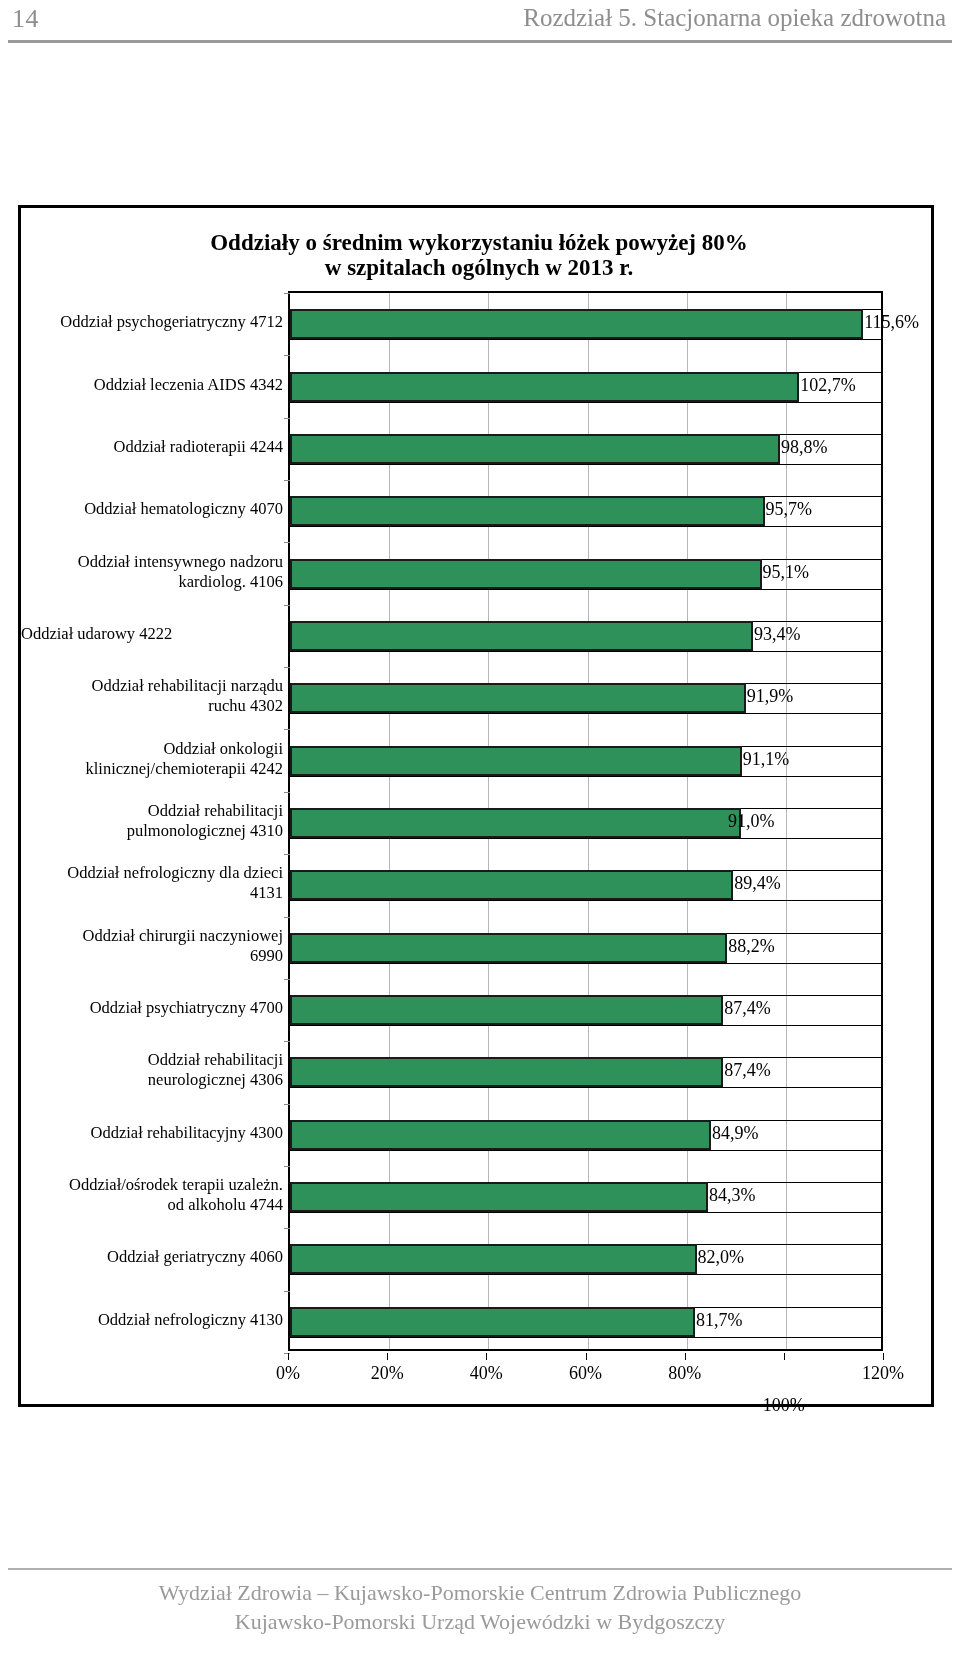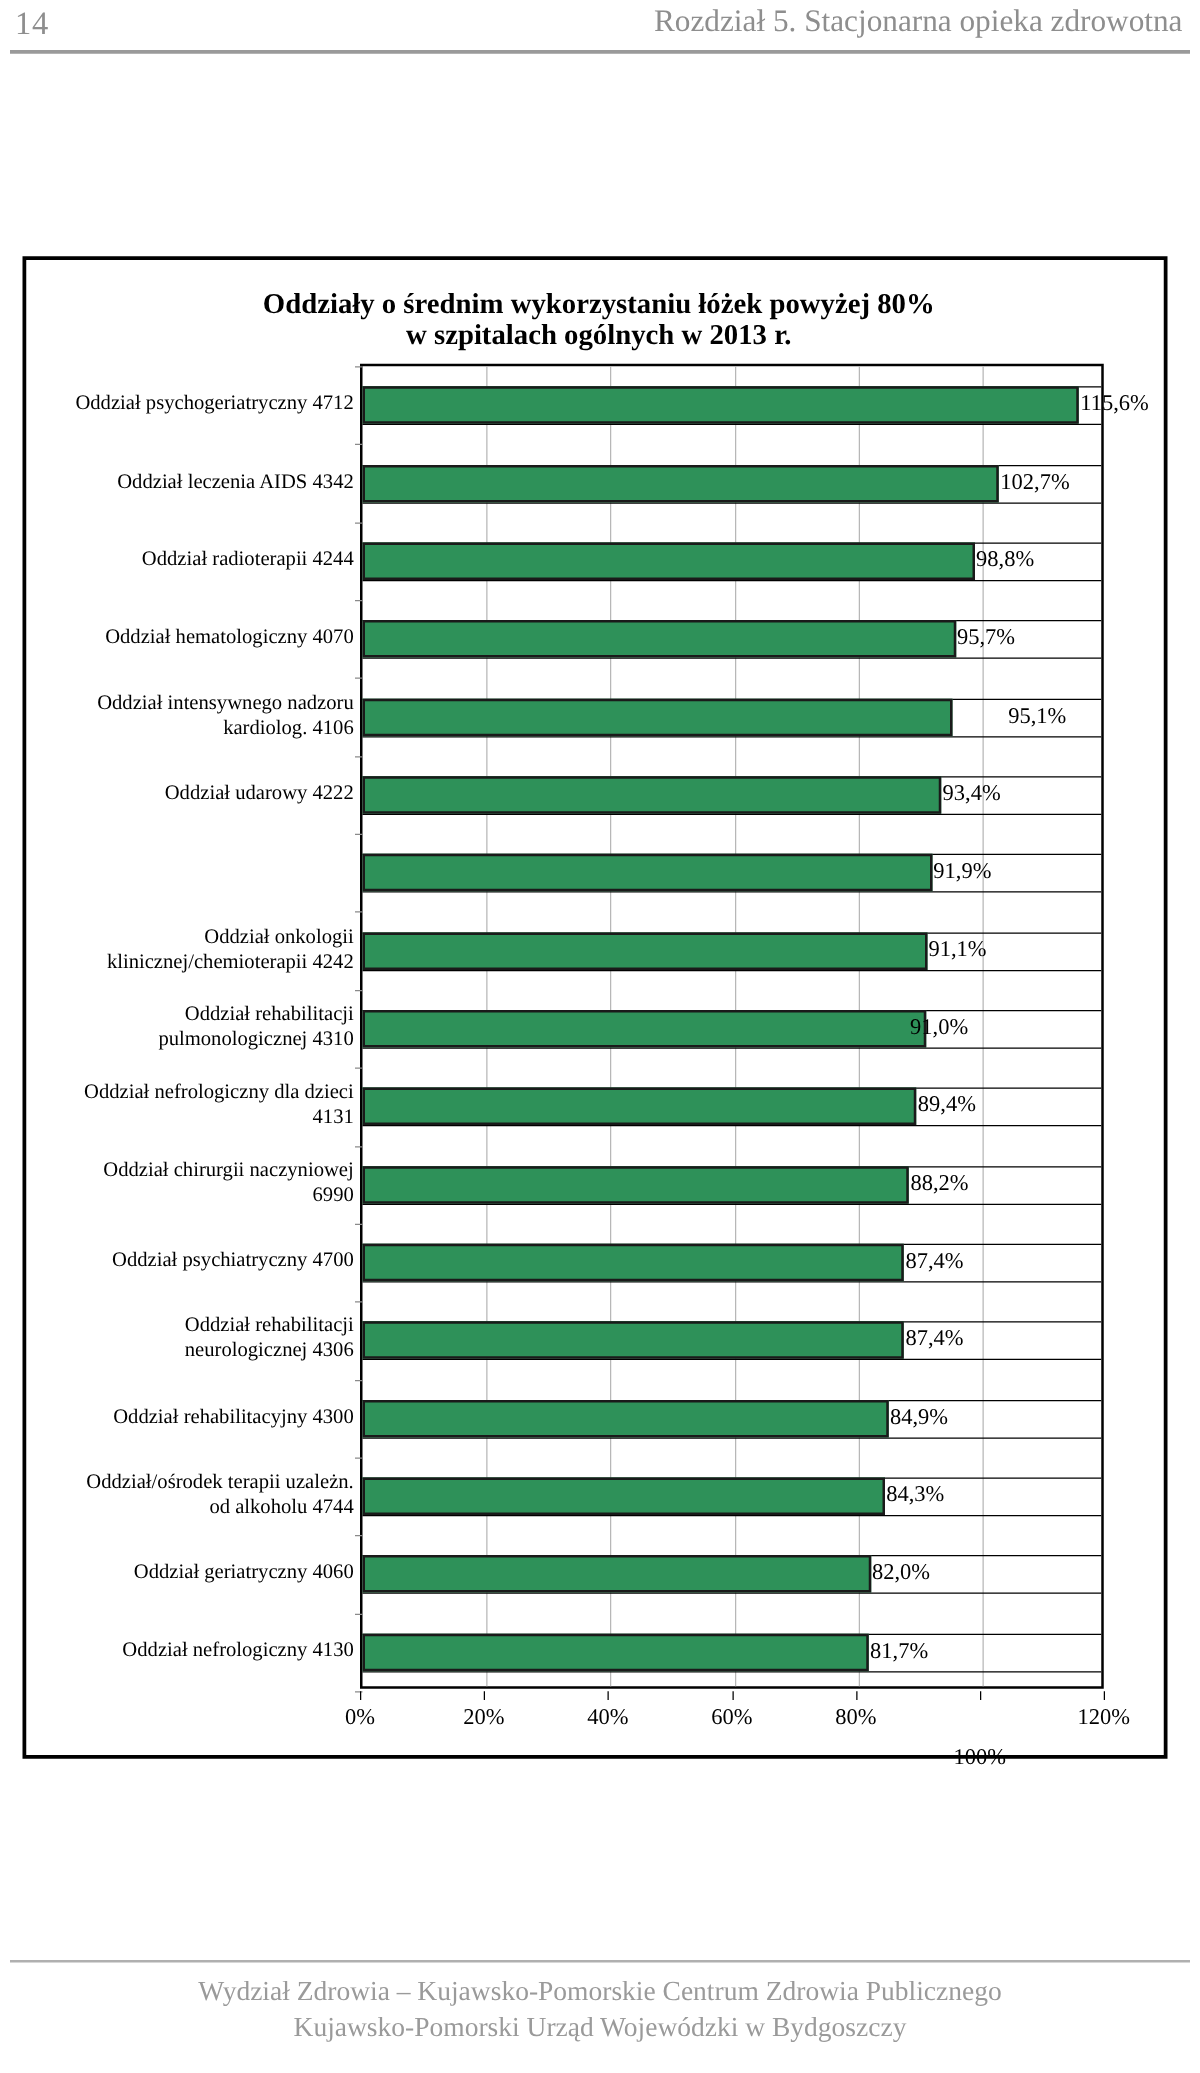--- a/index.html
+++ b/index.html
@@ -282,30 +282,34 @@
         <div style="text-align: right; font-size: 16.5px; line-height: 20px;">Oddział leczenia AIDS 4342</div>
       </div>
       <div class="bar-value" style="left: 759.883px; top: 229.882px;">98,8%</div>
       <div class="cat-label-box" style="top: 228.882px;">
         <div style="text-align: right; font-size: 16.5px; line-height: 20px;">Oddział radioterapii 4244</div>
       </div>
       <div class="bar-value" style="left: 744.513px; top: 292.235px;">95,7%</div>
       <div class="cat-label-box" style="top: 291.235px;">
         <div style="text-align: right; font-size: 16.5px; line-height: 20px;">Oddział hematologiczny 4070</div>
       </div>
-      <div class="bar-value" style="left: 741.537px; top: 354.588px; padding-left: 44px;">95,1%</div>
+      <div class="bar-value" style="left: 741.537px; top: 354.588px;">95,1%</div>
       <div class="cat-label-box" style="top: 343.588px;">
         <div style="text-align: right; font-size: 16.5px; line-height: 20px;">Oddział intensywnego nadzoru</div>
         <div style="text-align: right; font-size: 16.5px; line-height: 20px;">kardiolog. 4106</div>
       </div>
       <div class="bar-value" style="left: 733.108px; top: 416.941px;">93,4%</div>
       <div class="cat-label-box" style="top: 415.941px;">
-        <div style="text-align: right; font-size: 16.5px; line-height: 20px; padding-left: 16px;">Oddział udarowy 4222</div>
+        <div style="text-align: left; font-size: 16.5px; line-height: 20px;">Oddział udarowy 4222</div>
       </div>
       <div class="bar-value" style="left: 725.671px; top: 479.294px;">91,9%</div>
+      <div class="cat-label-box" style="top: 468.294px;">
+        <div style="text-align: right; font-size: 16.5px; line-height: 20px;">Oddział rehabilitacji narządu</div>
+        <div style="text-align: right; font-size: 16.5px; line-height: 20px;">ruchu 4302</div>
+      </div>
       <div class="bar-value" style="left: 721.704px; top: 541.647px;">91,1%</div>
       <div class="cat-label-box" style="top: 530.647px;">
         <div style="text-align: right; font-size: 16.5px; line-height: 20px;">Oddział onkologii</div>
         <div style="text-align: right; font-size: 16.5px; line-height: 20px;">klinicznej/chemioterapii 4242</div>
       </div>
       <div class="bar-value" style="left: 696px; top: 604px; margin-left: 11px;">91,0%</div>
       <div class="cat-label-box" style="top: 593px;">
         <div style="text-align: right; font-size: 16.5px; line-height: 20px;">Oddział rehabilitacji</div>
         <div style="text-align: right; font-size: 16.5px; line-height: 20px;">pulmonologicznej 4310</div>
       </div>

